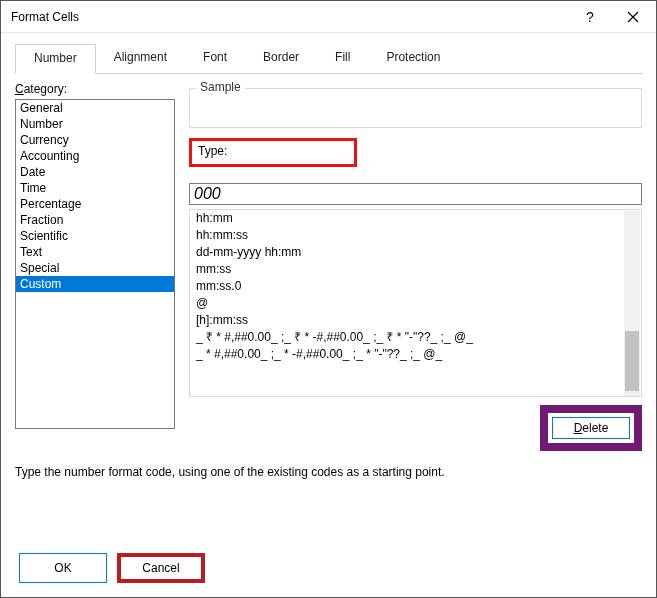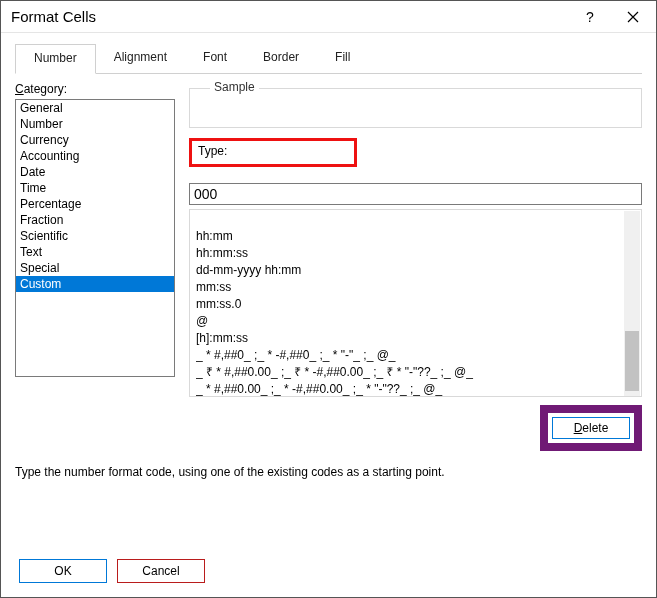--- a/index.html
+++ b/index.html
@@ -9,63 +9,64 @@
     border: 1px solid #555;
     background: #fff;
     position: relative;
     display: flex; flex-direction: column;
   }
   .titlebar {
     height: 32px; display: flex; align-items: center;
     padding: 0 0 0 10px;
     border-bottom: 1px solid #e5e5e5;
   }
-  .titlebar .title { flex: 1; font-size: 15px; color: #000; }
+  .titlebar .title { flex: 1; font-size: 12px; color: #000; }
   .titlebar .help-btn { width: 40px; text-align: center; font-size: 14px; color: #000; cursor: pointer; }
   .titlebar .close-btn { width: 46px; height: 32px; display:flex; align-items:center; justify-content:center; cursor:pointer; }
   .titlebar .close-btn svg { width: 12px; height: 12px; }
   .body { flex: 1; padding: 10px 14px 14px 14px; display:flex; flex-direction:column; }
   .tabs { display:flex; border-bottom: 1px solid #d0d0d0; margin-bottom: 8px; }
   .tab {
     padding: 6px 18px 8px 18px; position: relative; top:1px;
     cursor:pointer; color:#222;
   }
   .tab.active {
     border: 1px solid #d0d0d0; border-bottom: 1px solid #fff;
     background:#fff;
   }
   .content-row { display:flex; gap: 14px; position: relative; }
   .col-left { width: 160px; display:flex; flex-direction:column; }
   .label { color:#000000; margin-bottom:3px; }
   .label-type { color:#000; margin-bottom:3px; }
   .listbox {
-    border:1px solid #7a7a7a; height: 278px; overflow-y:scroll;
+    border:1px solid #7a7a7a; height: 330px; overflow-y:scroll;
     background:#fff; font-size:12px;
   }
   .listbox .item { padding: 0px 4px; line-height:16px; cursor:pointer; }
   .listbox .item.selected { background:#0078d7; color:#fff; }
   .col-right { flex:1; display:flex; flex-direction:column; position:relative; }
   .sample-group {
     border:1px solid #d9d9d9; height: 40px; position:relative; margin-bottom:10px;
     margin-top: 6px;
   }
-  .sample-label { position:absolute; top:-9px; left:20px; background:#fff; padding:0 4px; color:#333; }
+  .sample-label { position:absolute; top:-9px; left:6px; background:#fff; padding:0 4px; color:#333; }
   .highlight-box-type {
     border: 3px solid #e11; padding: 3px 6px 6px 6px;
     width: 168px; margin-bottom:16px;
   }
   .type-input-wrap { margin-top: 0; }
   .type-input {
-    width: 100%; border:1px solid #7a7a7a; padding:2px 4px; font-size:14px;
+    width: 100%; border:1px solid #7a7a7a; padding:2px 4px; font-size:16px;
     height: 22px;
+    font-style: italic;
   }
   .format-list-wrap { position:relative; flex:1; margin-top:4px; }
   .format-list {
     border:1px solid #d9d9d9; height: 188px; overflow:hidden;
-    padding: 18px 6px; position:relative; background:#fff;
+    padding: 0 6px; position:relative; background:#fff;
   }
   .format-list .fitem { line-height:17px; white-space:nowrap; overflow:hidden; }
   .format-scrollbar {
     position:absolute; right:1px; top:1px; width:16px; height:186px;
     background:#f0f0f0;
   }
   .format-scrollbar .thumb {
     position:absolute; right:1px; width:14px; background:#c2c2c2;
     top: 120px; height: 60px;
   }
@@ -75,21 +76,21 @@
     border:1px solid #0078d7; background:#fff; padding:3px 20px;
     cursor:pointer; min-width:78px;
   }
   .help-text { margin-top:14px; color:#000; }
   .footer {
     display:flex; justify-content:flex-start; gap:10px;
     padding: 14px 18px; border-top: none;
   }
   .footer button {
     min-width: 88px; padding: 4px 16px; background:#fff;
-    border:1px solid #b91c1c; cursor:pointer;
+    border:4px solid #b91c1c; cursor:pointer;
   }
   .footer .ok-btn { border:1px solid #0078d7; }
   .underline-first::first-letter { text-decoration: underline; }
 </style>
 </head>
 <body>
 
 <div class="dialog">
 
   <div class="titlebar">
@@ -102,20 +103,21 @@
     </span>
   </div>
 
   <div class="body">
     <div class="tabs">
       <div class="tab active">Number</div>
       <div class="tab">Alignment</div>
       <div class="tab">Font</div>
       <div class="tab">Border</div>
       <div class="tab">Fill</div>
+      <div class="tab">Protection</div>
     </div>
 
     <div class="content-row">
       <div class="col-left">
         <span class="label underline-first">Category:</span>
         <div class="listbox">
           <div class="item">General</div>
           <div class="item">Number</div>
           <div class="item">Currency</div>
           <div class="item">Accounting</div>
@@ -144,21 +146,20 @@
 
         <div class="format-list-wrap">
           <div class="format-list">
             <div class="fitem">hh:mm</div>
             <div class="fitem">hh:mm:ss</div>
             <div class="fitem">dd-mm-yyyy hh:mm</div>
             <div class="fitem">mm:ss</div>
             <div class="fitem">mm:ss.0</div>
             <div class="fitem">@</div>
             <div class="fitem">[h]:mm:ss</div>
-            <div class="fitem">_ * #,##0_ ;_ * -#,##0_ ;_ * "-"_ ;_ @_</div>
             <div class="fitem">_ ₹ * #,##0.00_ ;_ ₹ * -#,##0.00_ ;_ ₹ * "-"??_ ;_ @_</div>
             <div class="fitem">_ * #,##0.00_ ;_ * -#,##0.00_ ;_ * "-"??_ ;_ @_</div>
             <div class="format-scrollbar">
               <div class="thumb"></div>
             </div>
           </div>
         </div>
 
         <div class="delete-row">
           <div class="highlight-box-delete">

